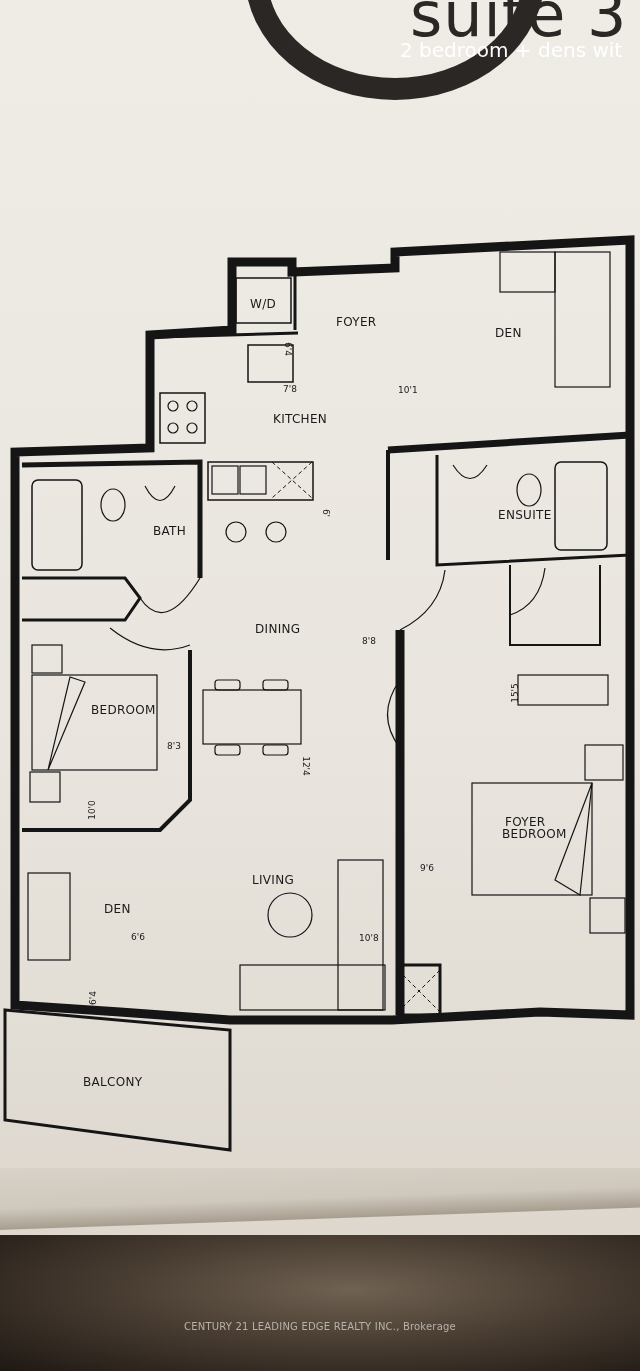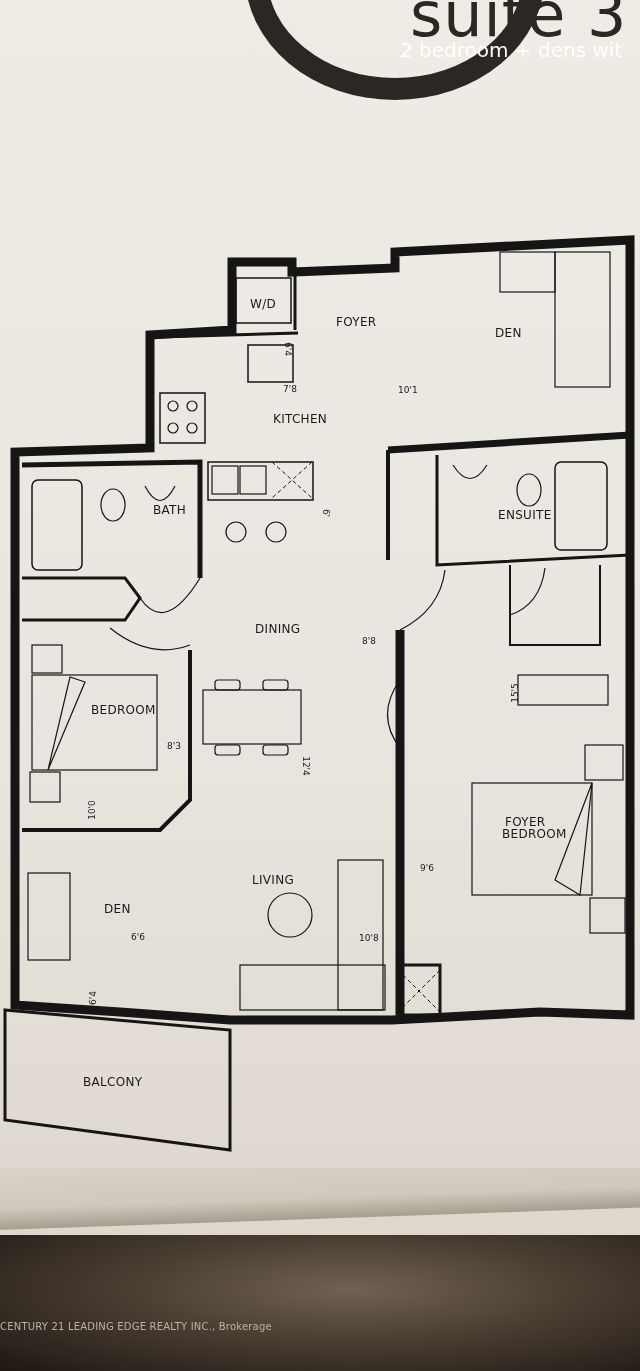--- a/index.html
+++ b/index.html
@@ -12,21 +12,21 @@
   .table-surface{position:absolute;left:0;top:1235px;width:640px;height:136px;
          background:radial-gradient(ellipse at 55% 40%,#6f6252 0%,#4a3e33 45%,#1e1813 100%);}
   .header{position:absolute;left:230px;top:0;width:410px;height:110px;}
   .logo-ring{position:absolute;left:15px;top:-150px;width:300px;height:250px;border-radius:50%;
          border:22px solid #2b2724;box-sizing:border-box;}
   .suite-title{position:absolute;left:180px;top:-22px;font-size:62px;color:#2b2724;letter-spacing:1px;}
   .suite-sub{position:absolute;left:170px;top:38px;font-size:20px;color:#ffffff;}
   svg{position:absolute;left:0;top:0;}
   .lbl{position:absolute;font-size:12px;color:#1a1a1a;letter-spacing:0.3px;white-space:nowrap;}
   .dim{position:absolute;font-size:9px;color:#1a1a1a;white-space:nowrap;}
-  .watermark{position:absolute;left:0;width:640px;top:1321px;text-align:left;
+  .watermark{position:absolute;left:0;width:640px;top:1321px;text-align:center;
          font-size:10px;color:#b9b2a8;letter-spacing:0.2px;}
 </style>
 </head>
 <body>
 
 <div class="paper"></div>
 <div class="paper-edge"></div>
 <div class="table-surface"></div>
 
 <div class="header">
@@ -108,21 +108,21 @@
     <path d="M400 630 Q440 610 445 570" stroke-width="1.2"></path>
     <path d="M510 615 Q540 605 545 568" stroke-width="1.2"></path>
     <path d="M400 680 Q375 715 400 748" stroke-width="1.2"></path>
   </g>
 </svg>
 
 <div class="lbl" style="left:250px;top:297px;">W/D</div>
 <div class="lbl" style="left:336px;top:315px;">FOYER</div>
 <div class="lbl" style="left:495px;top:326px;">DEN</div>
 <div class="lbl" style="left:237px;top:412px;padding-left:36px;">KITCHEN</div>
-<div class="lbl" style="left:110px;top:503px;padding-left:43px;">BATH</div>
+<div class="lbl" style="left:110px;top:524px;padding-left:43px;">BATH</div>
 <div class="lbl" style="left:498px;top:508px;">ENSUITE</div>
 <div class="lbl" style="left:255px;top:622px;">DINING</div>
 <div class="lbl" style="left:91px;top:703px;">BEDROOM</div>
 <div class="lbl" style="left:505px;top:815px;">FOYER</div>
 <div class="lbl" style="left:502px;top:827px;">BEDROOM</div>
 <div class="lbl" style="left:237px;top:873px;margin-left:15px;">LIVING</div>
 <div class="lbl" style="left:104px;top:902px;">DEN</div>
 <div class="lbl" style="left:83px;top:1075px;">BALCONY</div>
 
 <div class="dim" style="left:281px;top:344px;transform:rotate(90deg);">6'4</div>

